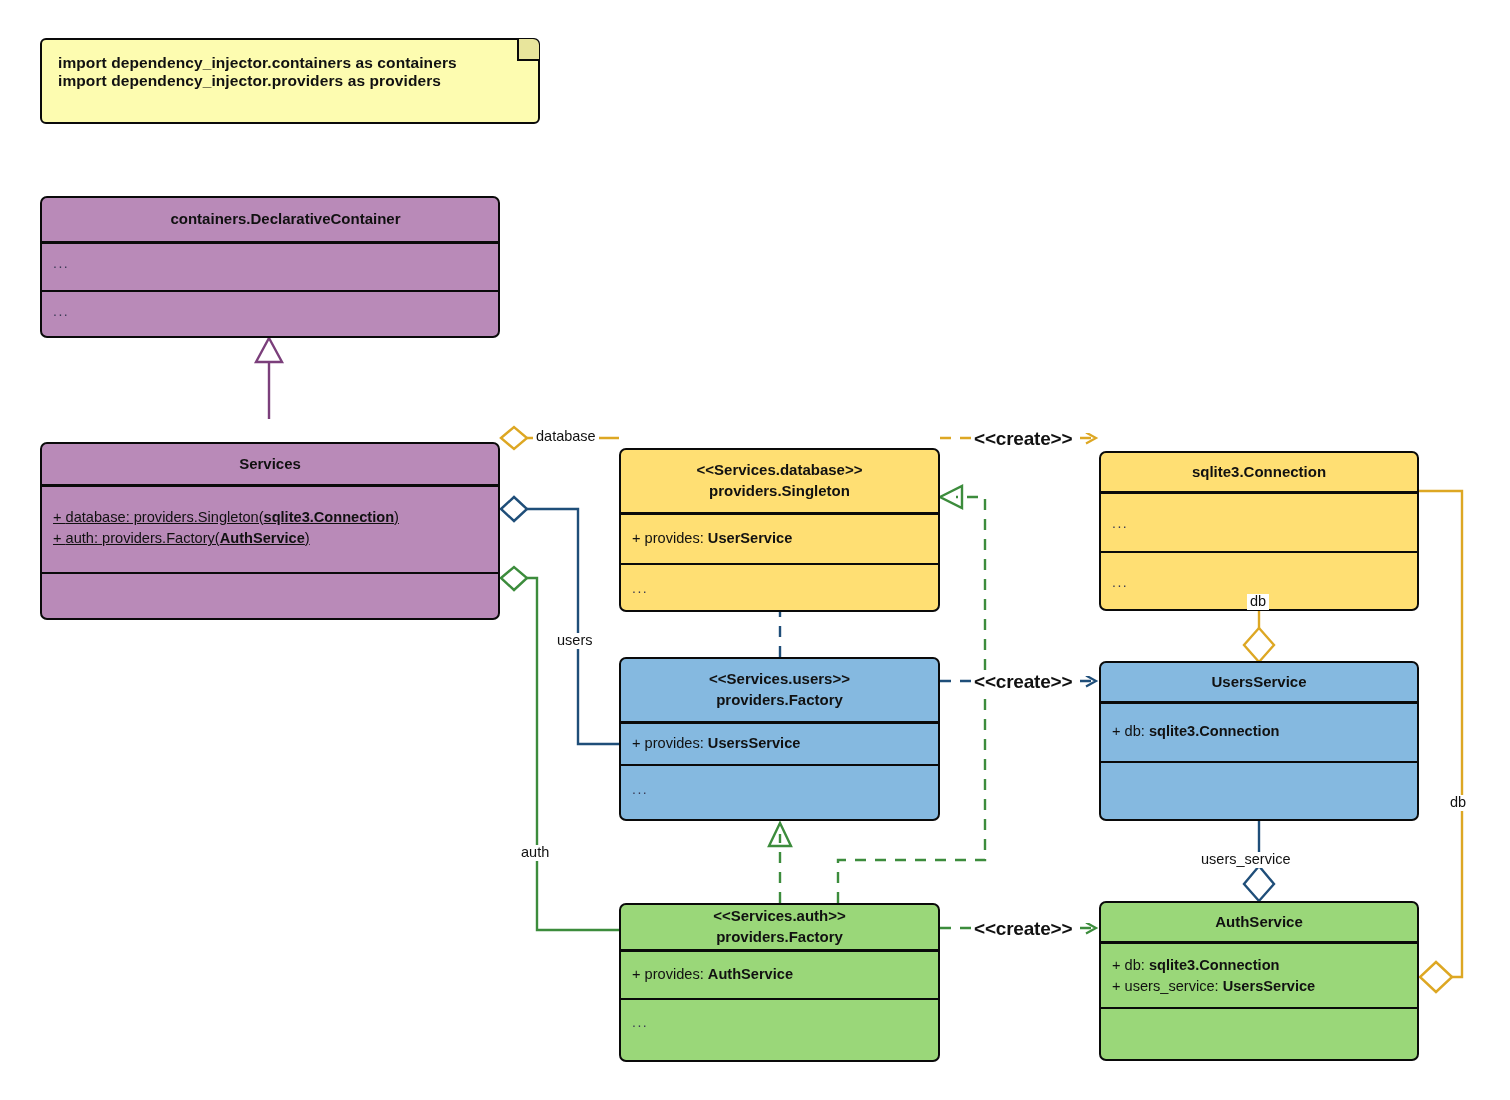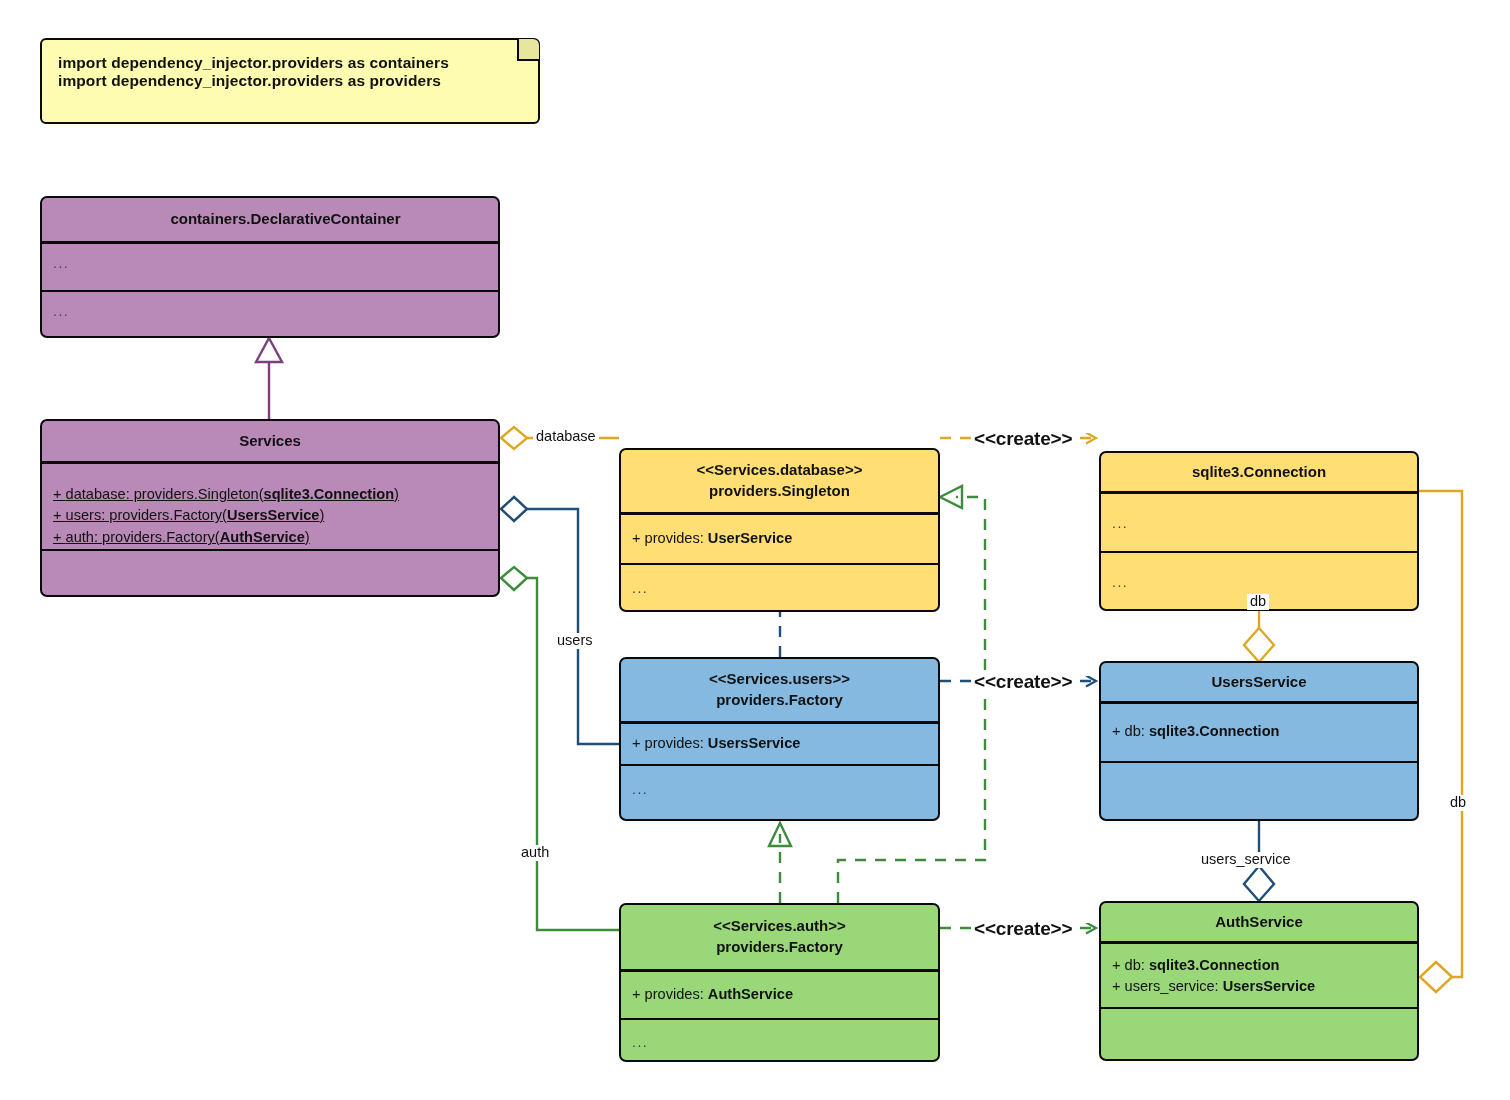--- a/index.html
+++ b/index.html
@@ -118,42 +118,41 @@
     </g>
 
     <g>
       <path d="M1419,491 L1462,491 L1462,977 L1452,977" fill="none" stroke="#dda723" stroke-width="2.4"></path>
       <path d="M1452,977 L1436,962 L1420,977 L1436,992 Z" fill="#ffffff" stroke="#dda723" stroke-width="2.4"></path>
     </g>
   </svg>
 
   <div class="note" style="left:40px;top:38px;width:500px;height:86px;padding:14px 16px;">
     <div class="fold"></div>
-    <div class="nline">import dependency_injector.providers as containers</div>
+    <div class="nline">import dependency_injector.containers as containers</div>
     <div class="nline">import dependency_injector.providers as providers</div>
   </div>
 
   <div class="cls purple" style="left:40px;top:196px;width:460px;height:142px;">
     <div class="hdr" style="height:43px;padding-left:35px;">containers.DeclarativeContainer</div>
     <div class="sep"></div>
     <div class="cmp" style="height:46px;">
       <span class="dots">...</span>
     </div>
     <div class="sep"></div>
     <div class="cmp" style="height:46px;">
       <span class="dots">...</span>
     </div>
   </div>
 
-  <div class="cls purple" style="left:40px;top:419px;width:460px;height:178px;">
+  <div class="cls purple" style="left:40px;top:442px;width:460px;height:178px;">
     <div class="hdr" style="height:40px;">Services</div>
     <div class="sep"></div>
     <div class="cmp" style="height:85px;padding-top:20px;">
       <div><span class="u"><span>+ </span><span>database: providers.Singleton(</span><span class="b">sqlite3.Connection</span><span>)</span></span></div>
-      <div><span class="u"><span>+ </span><span>users: providers.Factory(</span><span class="b">UsersService</span><span>)</span></span></div>
       <div><span class="u"><span>+ </span><span>auth: providers.Factory(</span><span class="b">AuthService</span><span>)</span></span></div>
     </div>
     <div class="sep"></div>
     <div class="cmp" style="height:45px;"></div>
   </div>
 
   <div class="cls yellow" style="left:619px;top:417px;width:321px;height:164px;">
     <div class="hdr" style="height:62px;">
       <div>&lt;&lt;Services.database&gt;&gt;</div>
       <div>providers.Singleton</div>
@@ -199,21 +198,21 @@
     <div class="hdr" style="height:38px;">UsersService</div>
     <div class="sep"></div>
     <div class="cmp" style="height:57px;padding-top:17px;">
       <div><span>+ db: </span><span class="b">sqlite3.Connection</span></div>
     </div>
     <div class="sep"></div>
     <div class="cmp" style="height:57px;"></div>
   </div>
 
   <div class="cls green" style="left:619px;top:903px;width:321px;height:159px;">
-    <div class="hdr" style="height:64px;">
+    <div class="hdr" style="height:44px;">
       <div>&lt;&lt;Services.auth&gt;&gt;</div>
       <div>providers.Factory</div>
     </div>
     <div class="sep"></div>
     <div class="cmp" style="height:46px;padding-top:12px;">
       <span>+ provides: </span><span class="b">AuthService</span>
     </div>
     <div class="sep"></div>
     <div class="cmp" style="height:46px;padding-top:12px;">
       <span class="dots">...</span>

